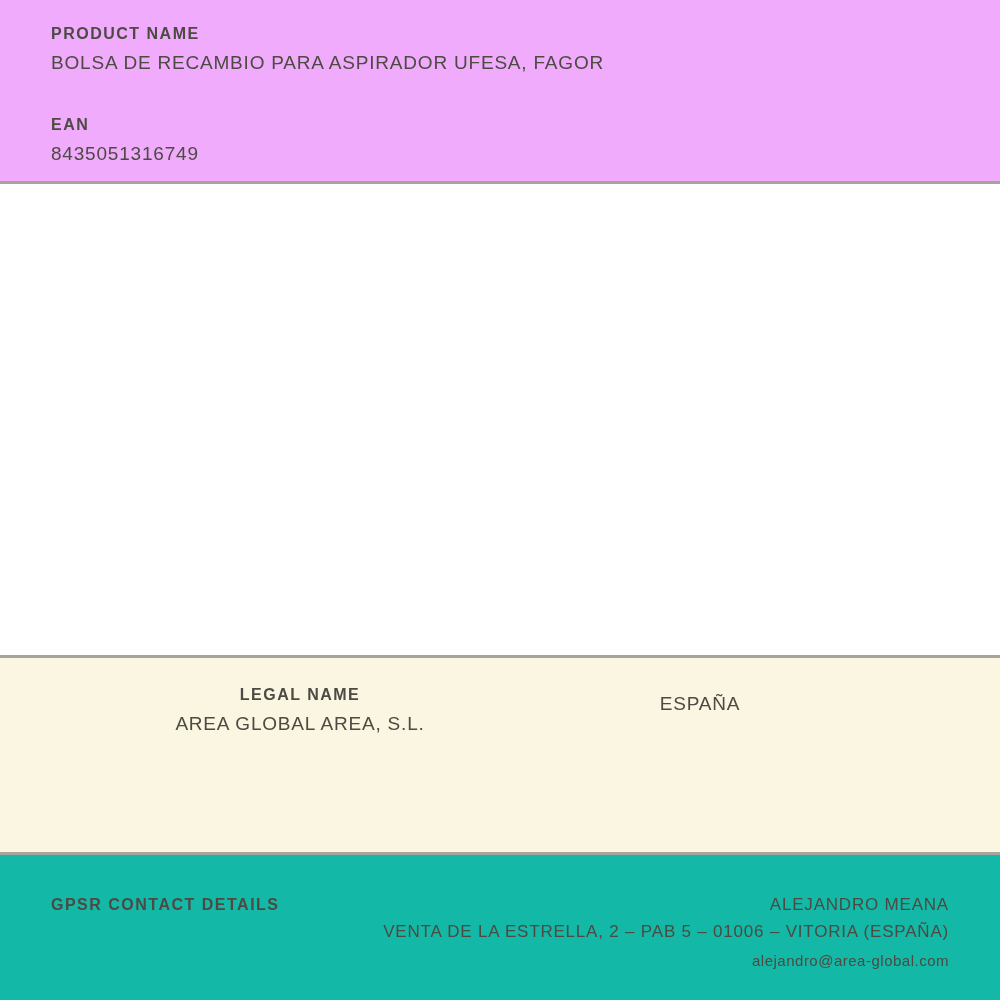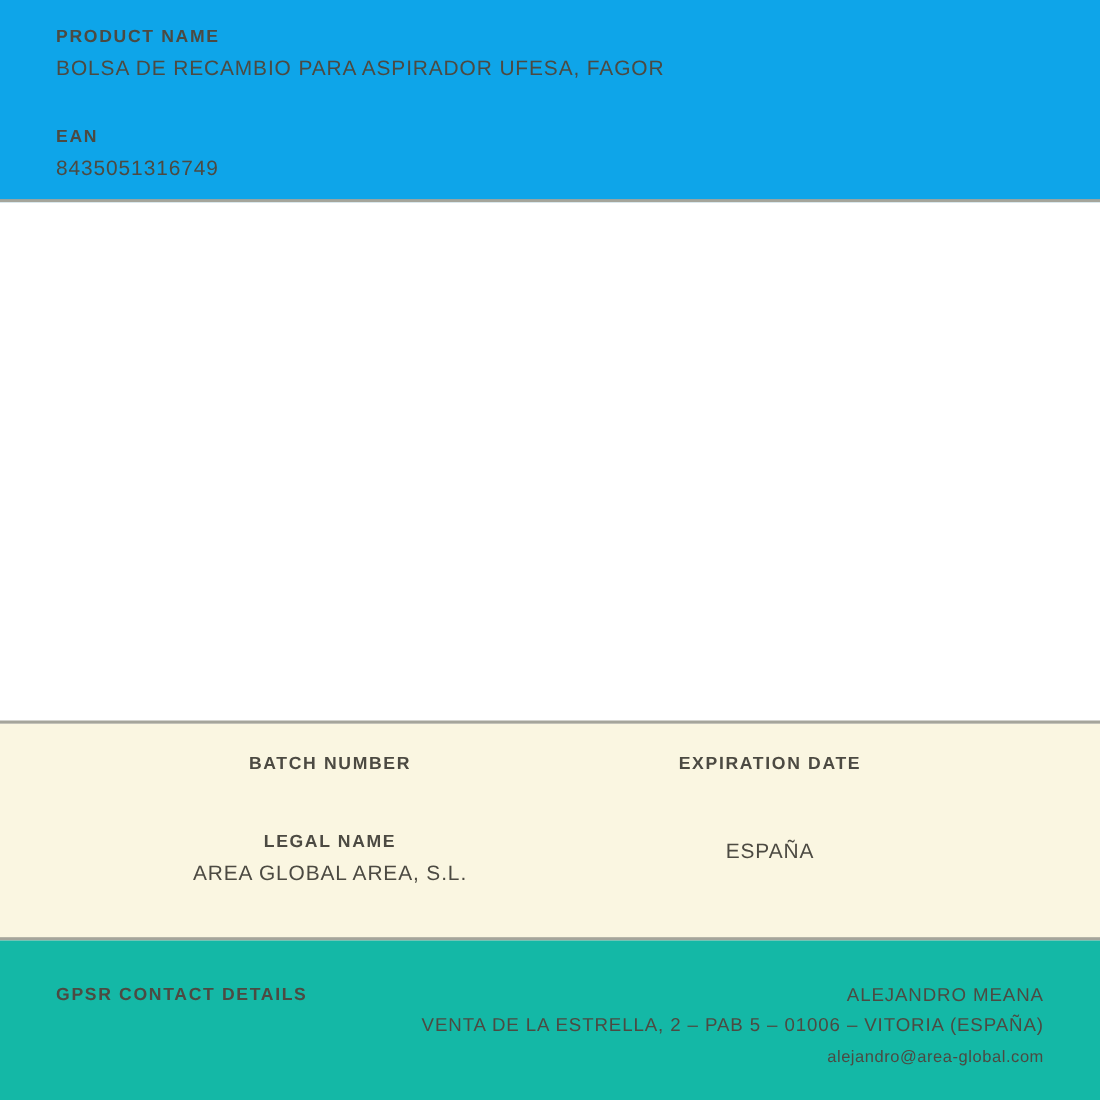--- a/index.html
+++ b/index.html
@@ -6,21 +6,21 @@
   html, body { width: 1000px; height: 1000px; }
   body {
     font-family: "Liberation Sans", sans-serif;
     color: #4C4A42;
     background: #FFFFFF;
     display: flex;
     flex-direction: column;
     overflow: hidden;
   }
   .section-top {
-    background: #0ea5e9;
+    background: #f0abfc;
     height: 184px;
     padding: 24px 51px;
     border-bottom: 3px solid #A5A59B;
     flex-shrink: 0;
   }
   .field-label {
     font-size: 16px;
     font-weight: bold;
     letter-spacing: 1.5px;
     line-height: 20px;
@@ -88,30 +88,20 @@
     <div class="field-label">EAN</div>
     <div class="field-value">8435051316749</div>
   </div>
 </div>
 
 <div class="section-blank"></div>
 
 <div class="section-info">
   <div class="info-row">
     <div class="info-cell">
-      <div class="field-label">BATCH NUMBER</div>
-      <div class="field-value"></div>
-    </div>
-    <div class="info-cell">
-      <div class="field-label">EXPIRATION DATE</div>
-      <div class="field-value"></div>
-    </div>
-  </div>
-  <div class="info-row">
-    <div class="info-cell">
       <div class="field-label">LEGAL NAME</div>
       <div class="field-value">AREA GLOBAL AREA, S.L.</div>
     </div>
     <div class="info-cell">
       <div class="field-value">ESPAÑA</div>
     </div>
   </div>
 </div>
 
 <div class="section-gpsr">

